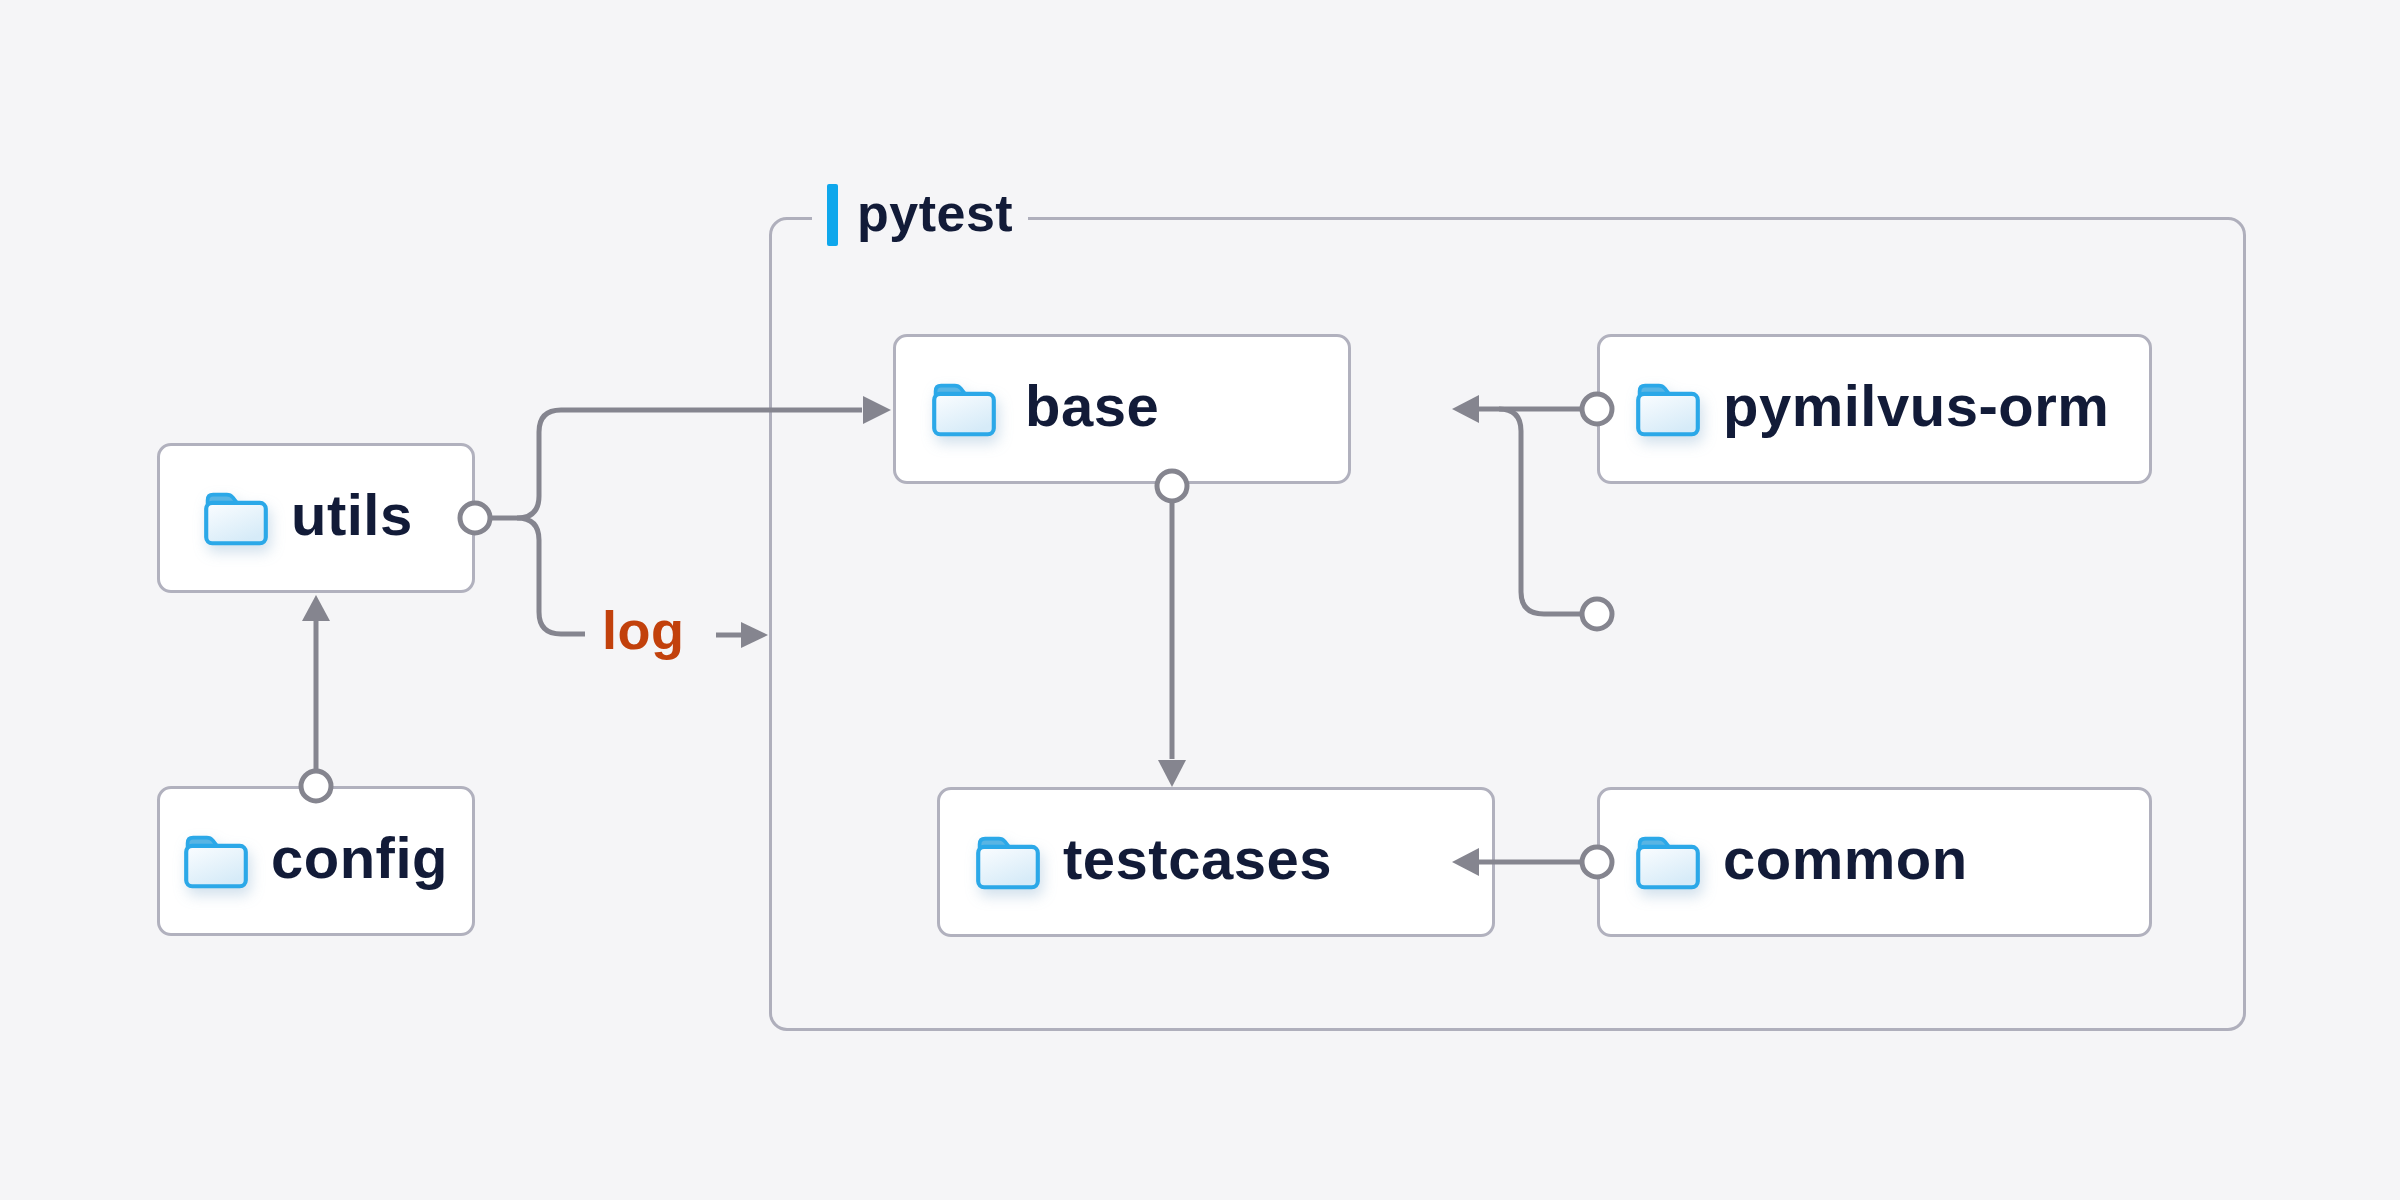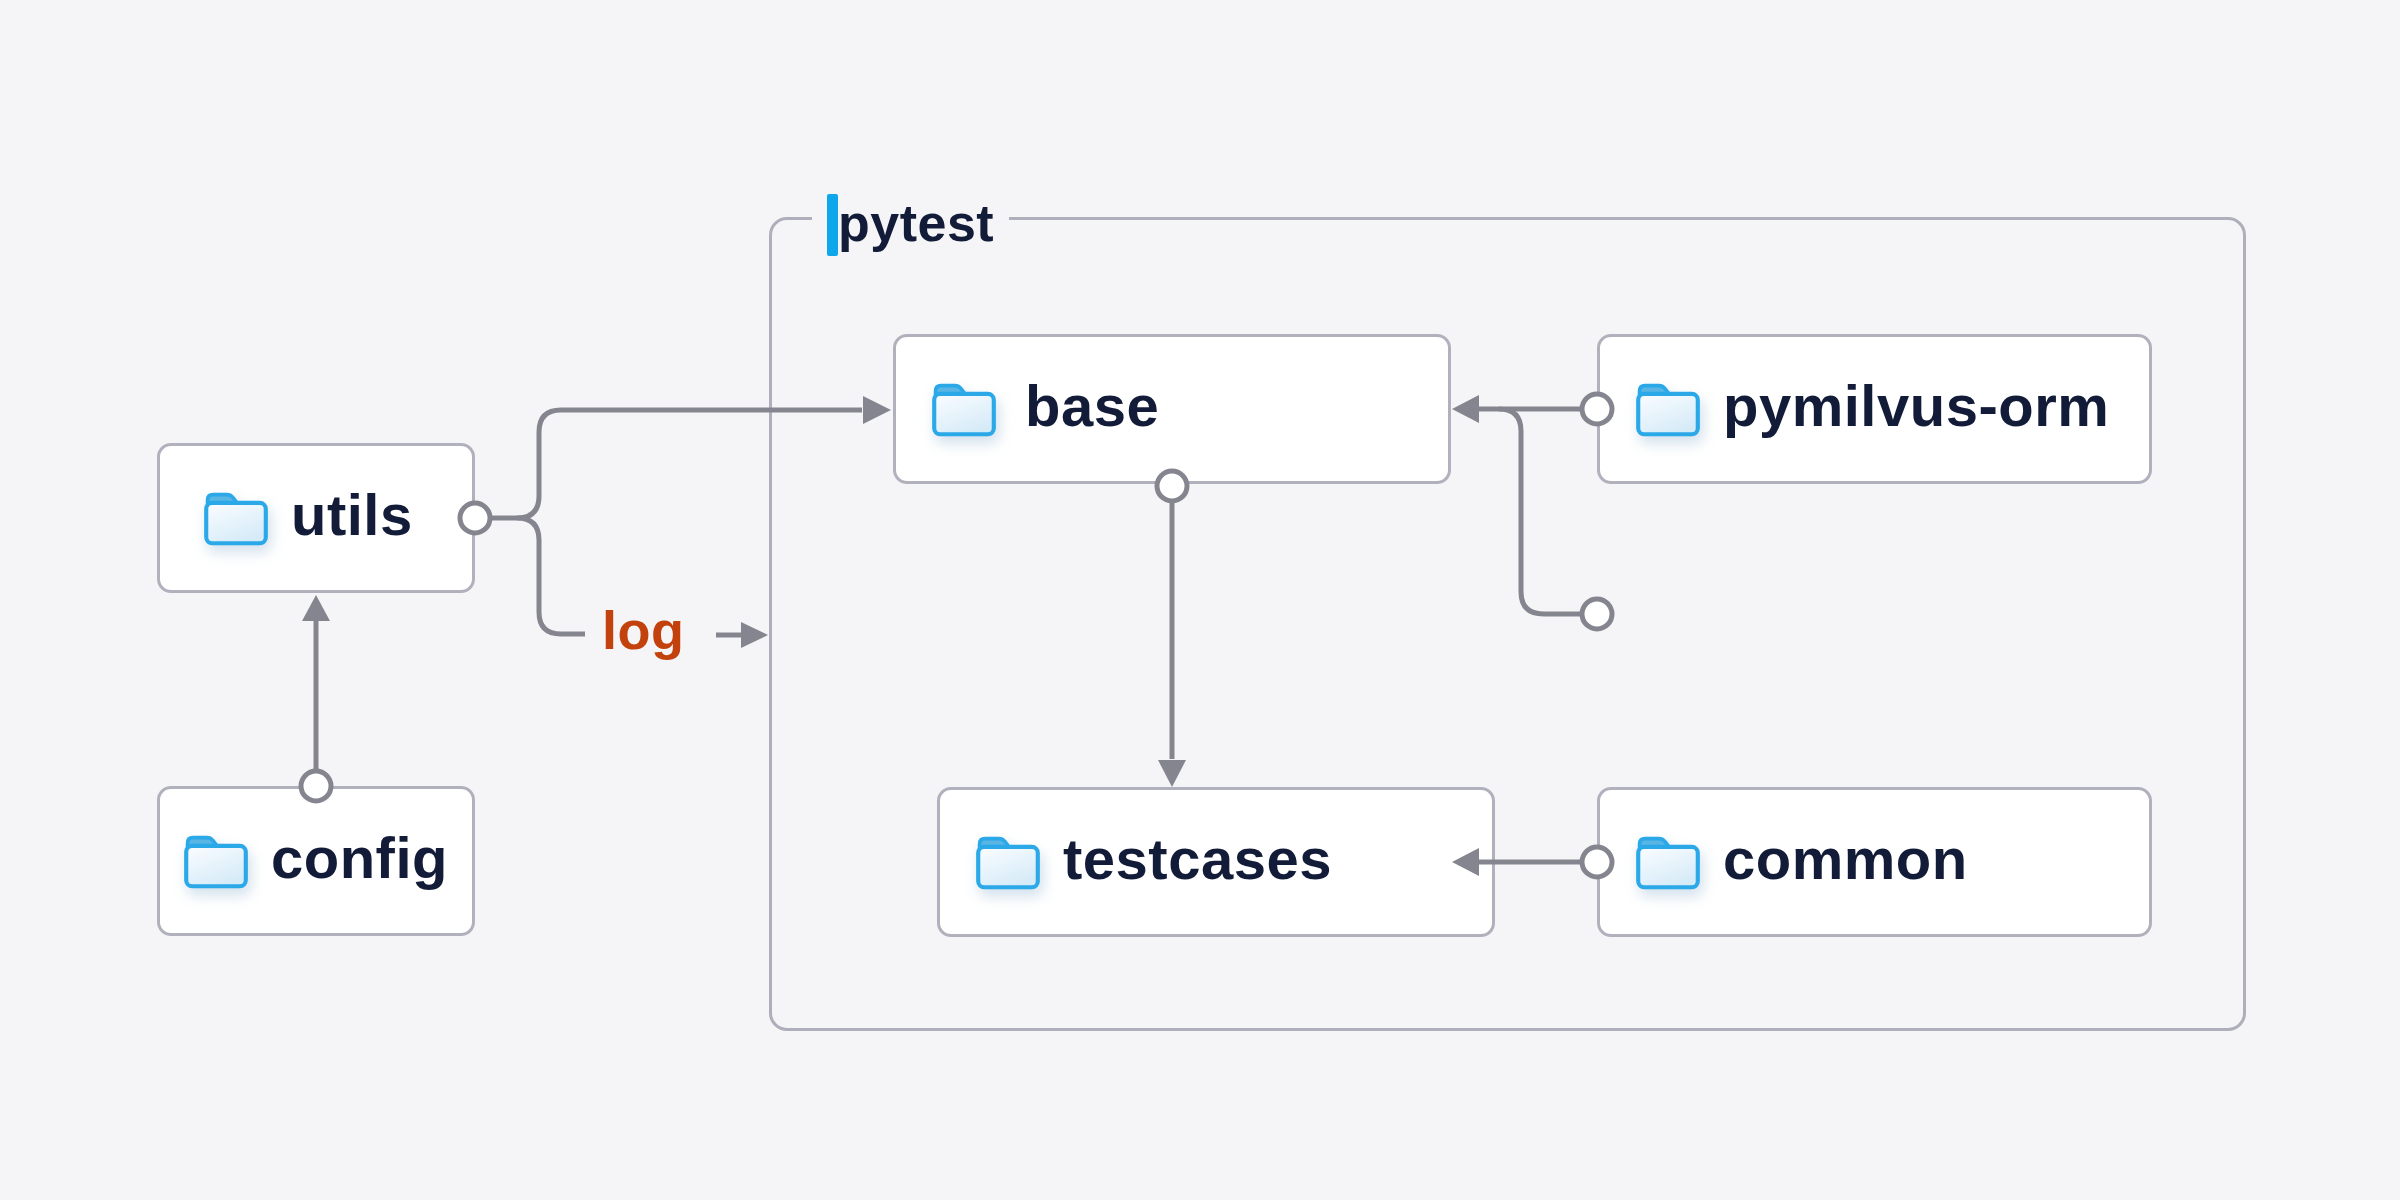--- a/index.html
+++ b/index.html
@@ -18,24 +18,25 @@
     left: 769px; top: 217px;
     width: 1477px; height: 814px;
     border: 3px solid #AFAFBC;
     border-radius: 18px;
     box-sizing: border-box;
     background: transparent;
     z-index: 1;
   }
   .group-label {
     position: absolute;
-    left: 812px; top: 192px;
+    left: 812px; top: 182px;
     height: 66px;
     display: flex;
     align-items: center;
+    gap: 19px;
     padding: 0 15px;
     background: #F5F5F7;
     z-index: 6;
   }
   .group-label .accent-bar {
     width: 11px; height: 62px;
     background: #0EA7EC;
     border-radius: 2px;
     flex: none;
   }
@@ -172,21 +173,21 @@
   </div>
 
   <div class="node" style="left:157px; top:786px; width:318px; height:150px;padding-left:23px;">
     <svg class="folder" width="66" height="57" viewBox="0 0 72 62" aria-hidden="true">
       <path class="f-tab" d="M5 22 V11 Q5 5 11 5 H26 Q30 5 32.5 8 L38 15 V22 Z"></path>
       <rect class="f-body" x="3.5" y="14" width="65" height="44" rx="6.5"></rect>
     </svg>
     <span class="node-label">config</span>
   </div>
 
-  <div class="node" style="left:893px; top:334px; width:558px; height:150px;gap:28px;">
+  <div class="node" style="left:893px; top:334px; width:458px; height:150px;gap:28px;">
     <svg class="folder" width="66" height="57" viewBox="0 0 72 62" aria-hidden="true">
       <path class="f-tab" d="M5 22 V11 Q5 5 11 5 H26 Q30 5 32.5 8 L38 15 V22 Z"></path>
       <rect class="f-body" x="3.5" y="14" width="65" height="44" rx="6.5"></rect>
     </svg>
     <span class="node-label">base</span>
   </div>
 
   <div class="node" style="left:1597px; top:334px; width:555px; height:150px;">
     <svg class="folder" width="66" height="57" viewBox="0 0 72 62" aria-hidden="true">
       <path class="f-tab" d="M5 22 V11 Q5 5 11 5 H26 Q30 5 32.5 8 L38 15 V22 Z"></path>

